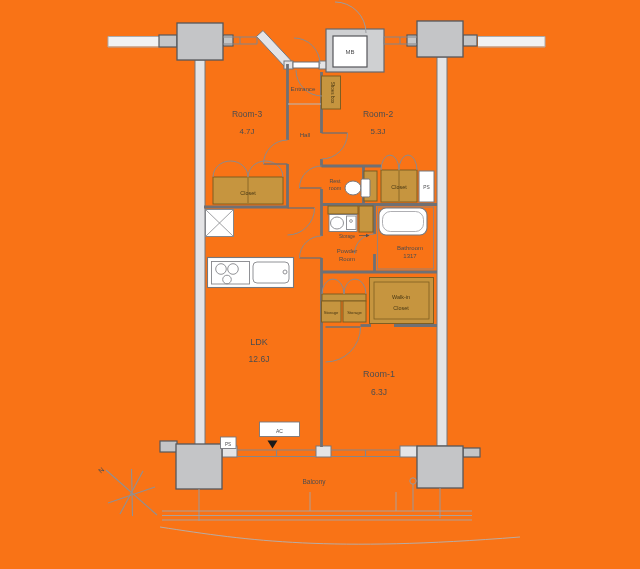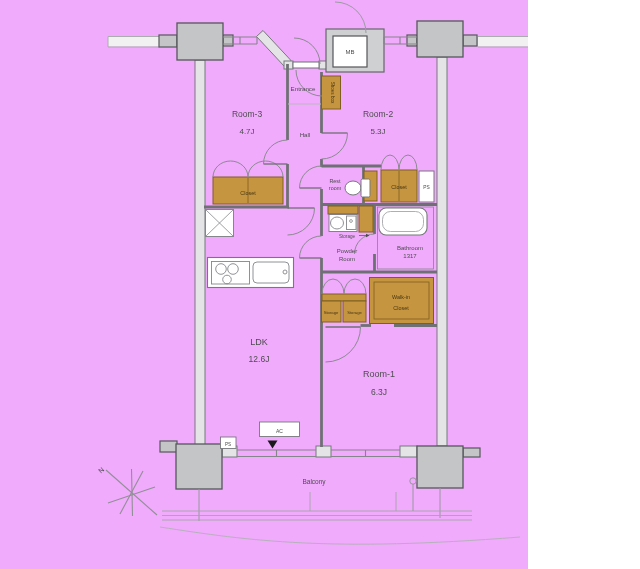--- a/index.html
+++ b/index.html
@@ -1,20 +1,20 @@
 <!DOCTYPE html>
 <html style="--wood: #C6953F; --wood_border: #7E5E22; --pillar: #C4C5C7; --wall_fill: #E4E4E6; --mb_fill: #CFD0D2; --line: #6F7074; --thin: #8A8B8F; --text: #4D4D4F;"><head>
 <meta charset="utf-8">
 <style>
   :root{
     --wood:#C6953F; --wood_border:#7E5E22; --pillar:#C4C5C7; --wall_fill:#E4E4E6;
     --mb_fill:#CFD0D2; --line:#6F7074; --thin:#8A8B8F; --text:#4D4D4F;
   }
   html,body{margin:0;padding:0;background:#ffffff;}
-  .stage{position:relative;width:528px;height:569px;background:#f0abfc;overflow:hidden;
+  .stage{position:relative;width:640px;height:569px;background:#f97316;overflow:hidden;
          font-family:"Liberation Sans",sans-serif;}
   svg{position:absolute;left:0;top:0;}
   text{font-family:"Liberation Sans",sans-serif;fill:var(--text);}
   .fs9{font-size:9px;} .fs85{font-size:8.5px;} .fs8{font-size:8px;}
   .fs65{font-size:6.5px;} .fs62{font-size:6.2px;} .fs6{font-size:6px;}
   .fs54{font-size:5.4px;} .fs5{font-size:5px;} .fs48{font-size:4.8px;}
   .fs46{font-size:4.6px;} .fs42{font-size:4.2px;} .fs7{font-size:7px;}
   .wood-text{fill:#463613;}
   .mid{text-anchor:middle;}
 </style>

